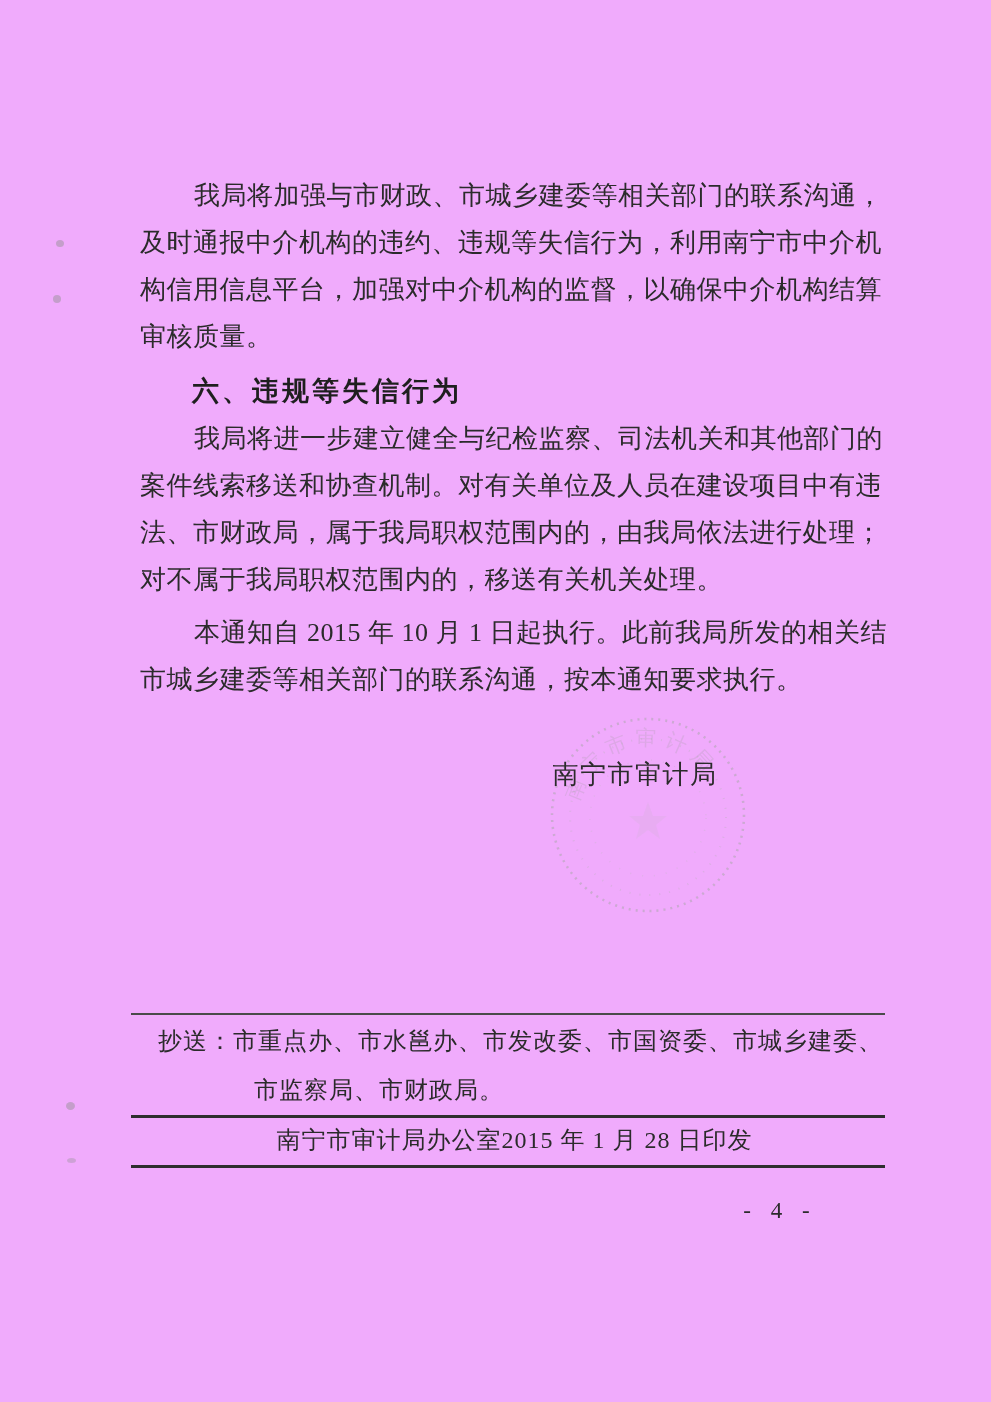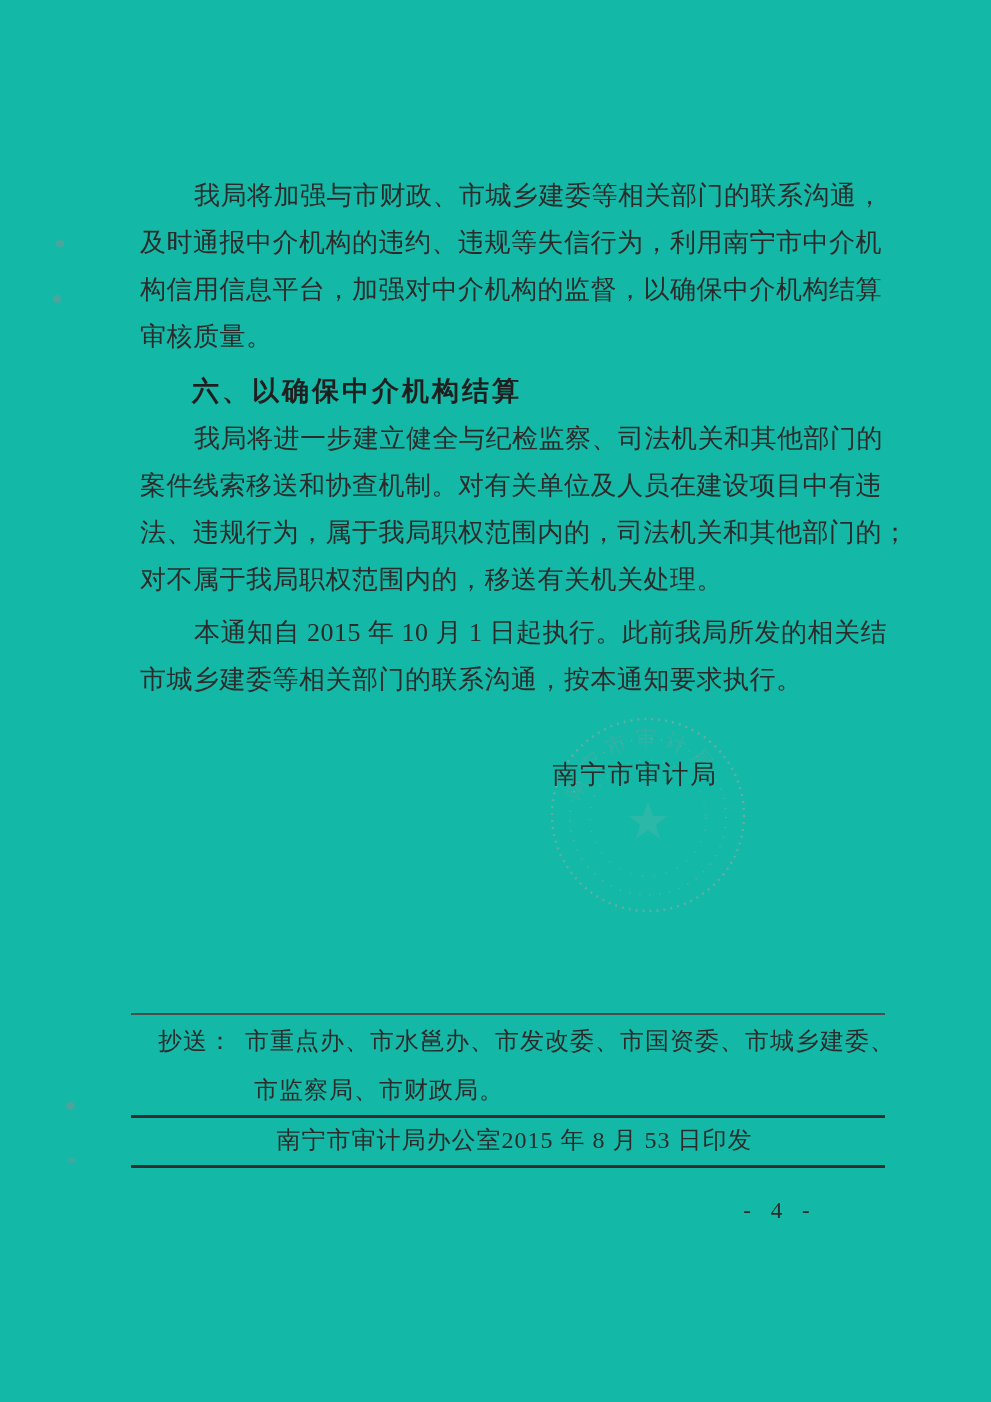--- a/index.html
+++ b/index.html
@@ -1,21 +1,21 @@
 <!DOCTYPE html>
 <html><head>
 <meta charset="utf-8">
 <style>
   html, body { margin: 0; padding: 0; background: #e8e8e8; }
   .page {
     position: relative;
     width: 991px;
     height: 1402px;
     margin: 0 auto;
-    background: #14b8a6;
+    background: #f0abfc;
     overflow: hidden;
     font-family: "Liberation Serif", "DejaVu Serif", serif;
     color: #2b2b2b;
   }
 
   
   .content {
     position: absolute;
     left: 140px;
     top: 172px;
@@ -78,21 +78,21 @@
   .cc {
     position: absolute;
     left: 158px;
     top: 1027px;
     font-size: 24px;
     letter-spacing: 1px;
     color: #2b2b2b;
     white-space: nowrap;
   }
   .cc-l1 { height: 28px; line-height: 28px; }
-  .cc-label { margin-right: 12px; }
+  .cc-label { }
   .cc-l2 { height: 28px; line-height: 28px; margin-left: 96px; margin-top: 21px; }
 
   .office-row {
     position: absolute;
     left: 160px;
     right: 122px;
     top: 1127px;
     height: 27px;
     line-height: 27px;
     display: flex;
@@ -139,26 +139,26 @@
   <div class="speck s4"></div>
 
   <div class="content">
     <div>
       <div class="bline indent">我局将加强与市财政、市城乡建委等相关部门的联系沟通，</div>
       <div class="bline">及时通报中介机构的违约、违规等失信行为，利用南宁市中介机</div>
       <div class="bline">构信用信息平台，加强对中介机构的监督，以确保中介机构结算</div>
       <div class="bline">审核质量。</div>
     </div>
 
-    <div class="heading">六、以确保中介机构结算</div>
+    <div class="heading">六、违规等失信行为</div>
 
     <div>
       <div class="bline indent">我局将进一步建立健全与纪检监察、司法机关和其他部门的</div>
       <div class="bline">案件线索移送和协查机制。对有关单位及人员在建设项目中有违</div>
-      <div class="bline">法、违规行为，属于我局职权范围内的，司法机关和其他部门的；</div>
+      <div class="bline">法、市财政局，属于我局职权范围内的，由我局依法进行处理；</div>
       <div class="bline">对不属于我局职权范围内的，移送有关机关处理。</div>
     </div>
 
     <div class="p3">
       <div class="bline indent">本通知自 2015 年 10 月 1 日起执行。此前我局所发的相关结</div>
       <div class="bline">市城乡建委等相关部门的联系沟通，按本通知要求执行。</div>
     </div>
   </div>
 
   <svg class="seal" width="210" height="210" viewBox="0 0 210 210" aria-hidden="true">
@@ -184,20 +184,20 @@
     <div class="cc-l1">
       <span class="cc-label">抄送：</span><span>市重点办、市水邕办、市发改委、市国资委、市城乡建委、</span>
     </div>
     <div class="cc-l2">市监察局、市财政局。</div>
   </div>
 
   <div class="rule mid"></div>
 
   <div class="office-row">
     <span>南宁市审计局办公室</span>
-    <span>2015 年 8 月 53 日印发</span>
+    <span>2015 年 1 月 28 日印发</span>
   </div>
 
   <div class="rule bottom"></div>
 
   <div class="page-number">- 4 -</div>
 
 </div>
 
 </body></html>

